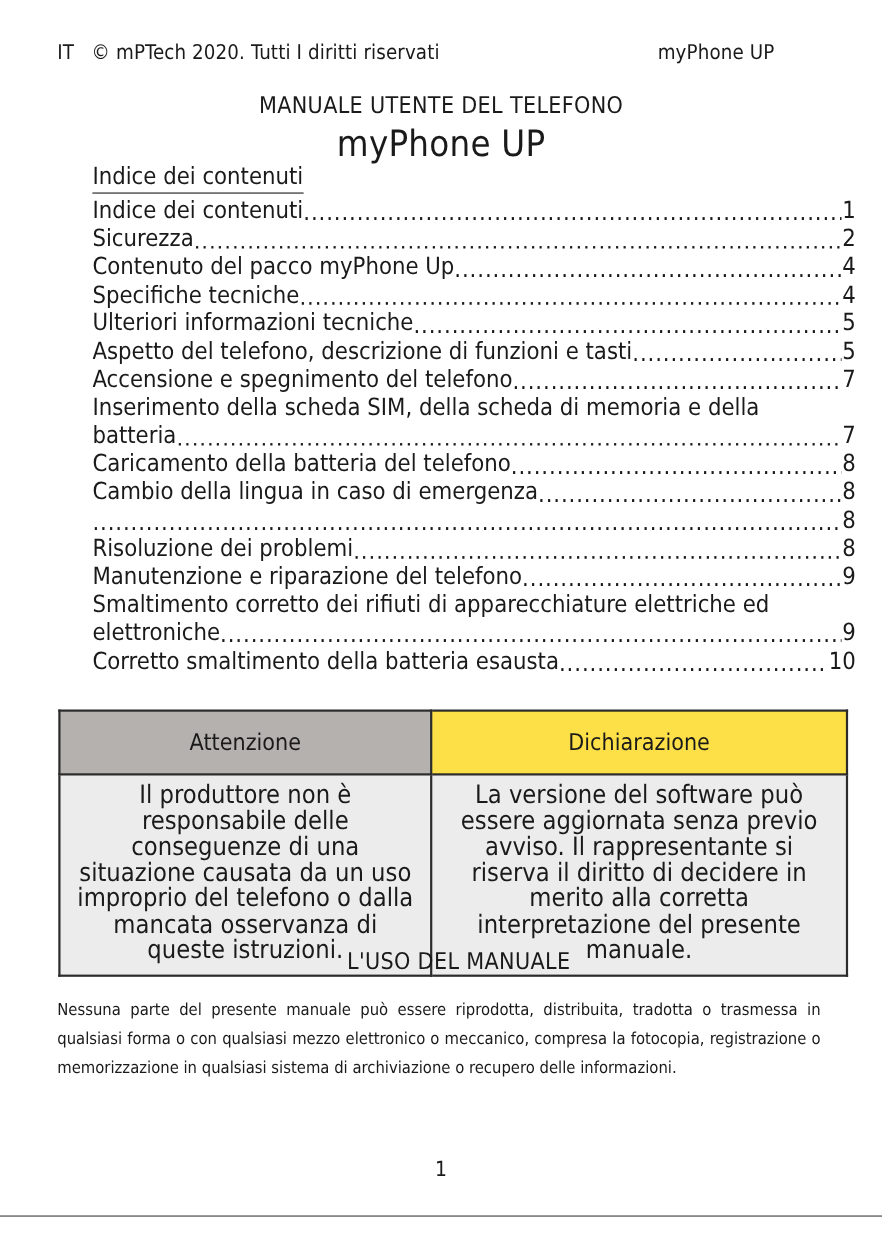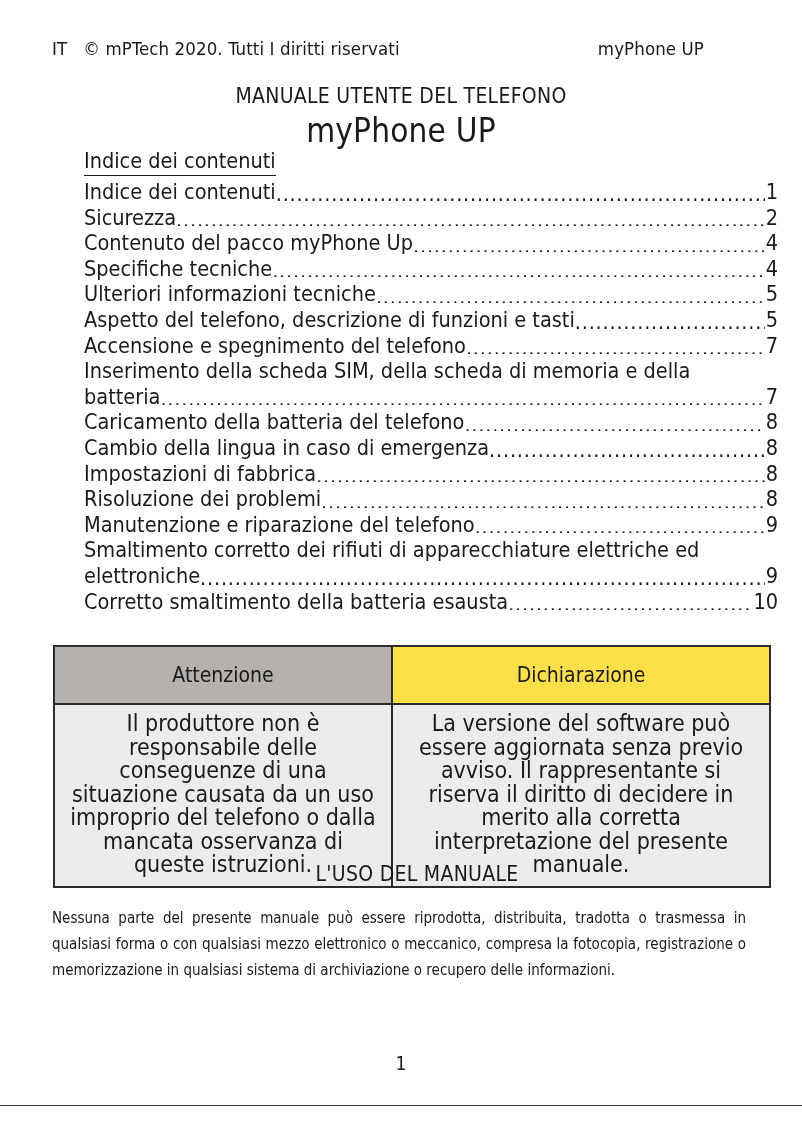--- a/index.html
+++ b/index.html
@@ -281,21 +281,20 @@
           <span class="t-label">Caricamento della batteria del telefono</span>
           <span class="t-dots"></span>
           <span class="t-page">8</span>
         </li>
         <li class="toc-row">
           <span class="t-label">Cambio della lingua in caso di emergenza</span>
           <span class="t-dots"></span>
           <span class="t-page">8</span>
         </li>
         <li class="toc-row">
-          <span class="t-label">Impostazioni di fabbrica</span>
           <span class="t-dots"></span>
           <span class="t-page">8</span>
         </li>
         <li class="toc-row">
           <span class="t-label">Risoluzione dei problemi</span>
           <span class="t-dots"></span>
           <span class="t-page">8</span>
         </li>
         <li class="toc-row">
           <span class="t-label">Manutenzione e riparazione del telefono</span>

